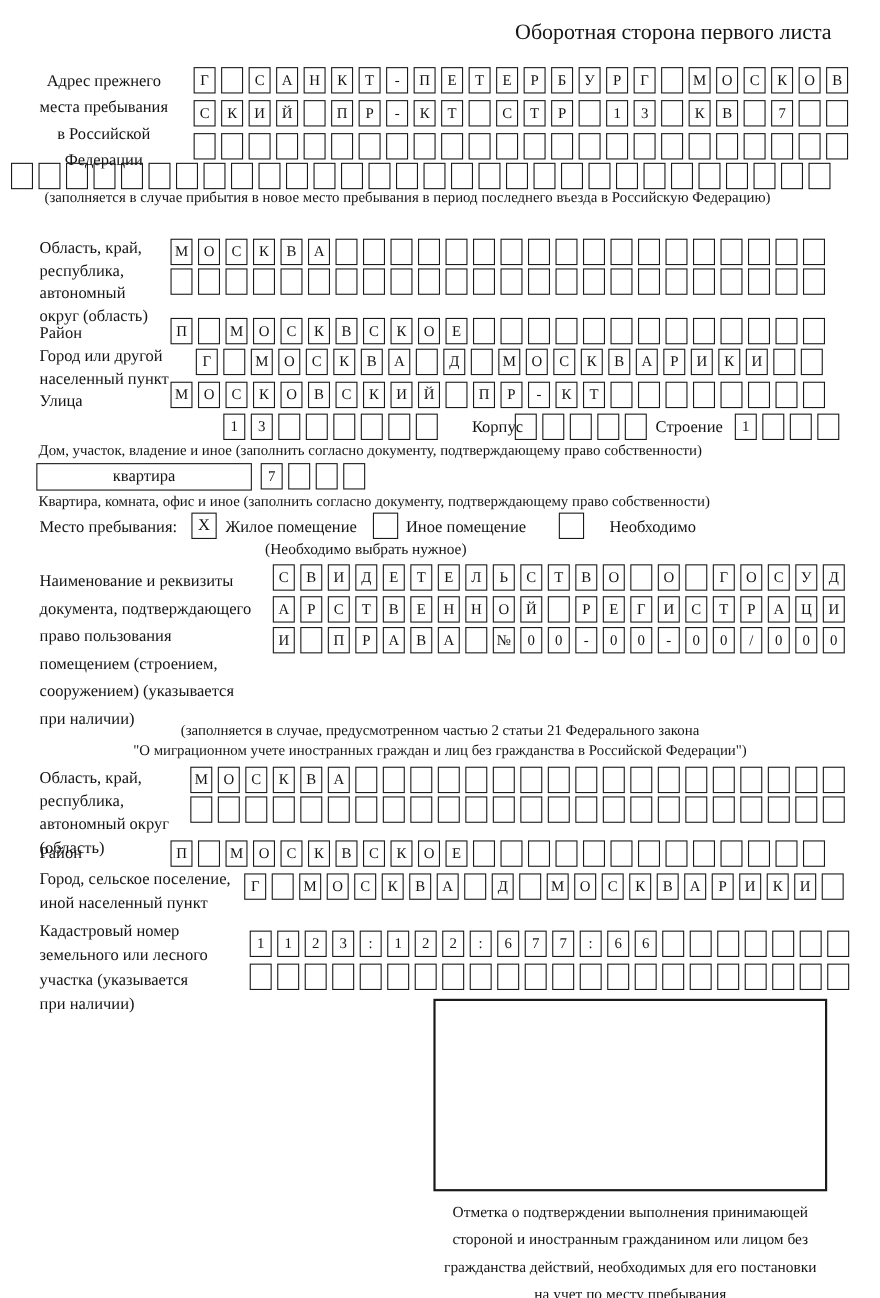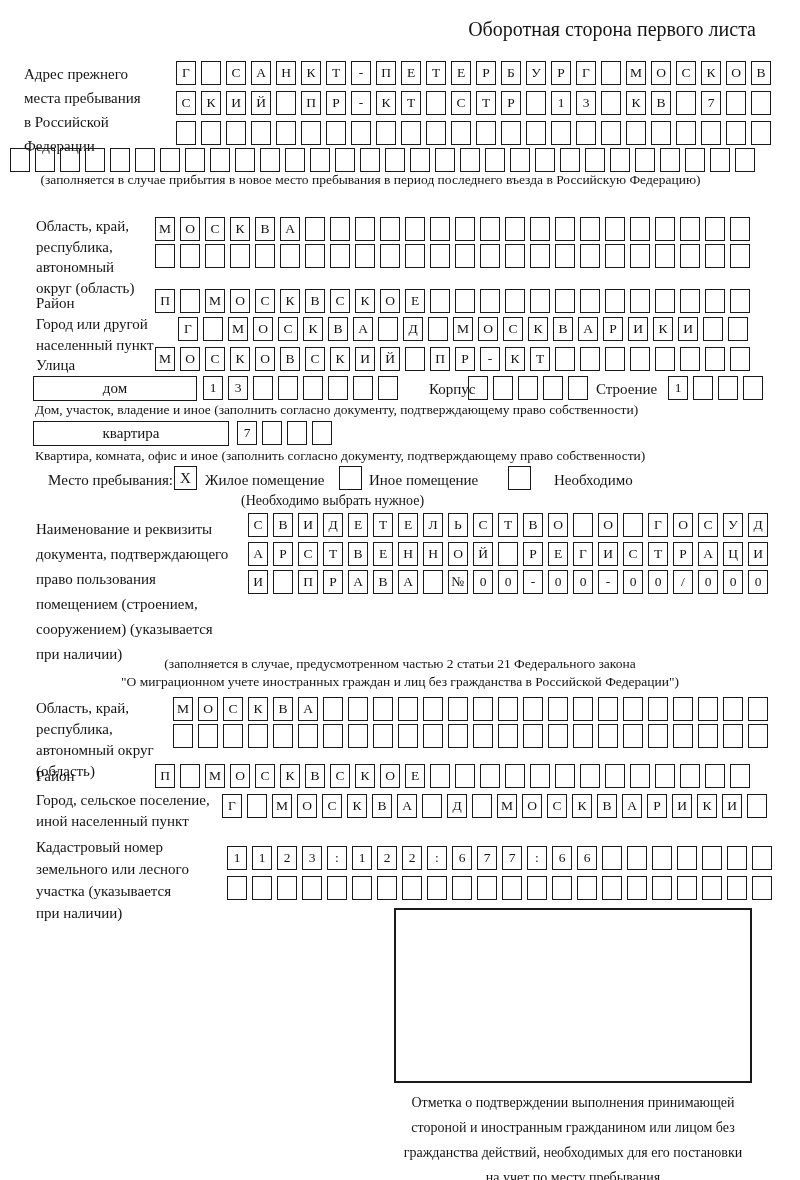--- a/index.html
+++ b/index.html
@@ -10,34 +10,34 @@
   .title{position:absolute;font-weight:bold;font-size:16px;text-align:center;left:0;width:800px;}
   .char-row{position:absolute;display:flex;gap:5px;}
   .cell{box-sizing:border-box;width:20px;height:24px;border:1.6px solid #1a1a1a;
         display:flex;align-items:center;justify-content:center;
         font-size:13.5px;font-family:"Liberation Serif","DejaVu Serif",serif;}
   .wide-box{position:absolute;box-sizing:border-box;border:1.8px solid #1a1a1a;height:25px;
         display:flex;align-items:center;justify-content:center;font-size:15px;}
   .checkbox{position:absolute;box-sizing:border-box;width:23px;height:24px;border:1.6px solid #1a1a1a;
         display:flex;align-items:center;justify-content:center;font-size:15px;}
   #header-note{position:absolute;top:18px;right:44px;font-size:20px;}
-  #label-addr{left:24px;top:62px;line-height:24px;}
+  #label-addr{left:36px;top:62px;line-height:24px;text-align:center;}
   #note-prev-addr{left:0;top:172px;width:741px;text-align:center;}
   #title-sec2{top:191px;}
   #label-s2-oblast{left:36px;top:216px;line-height:20.5px;}
   #label-s2-rayon{left:36px;top:293px;}
   #label-s2-gorod{left:36px;top:314px;line-height:21px;}
   #label-s2-ulitsa{left:36px;top:355px;}
   #dom-box{left:33px;top:376px;width:164px;}
   #label-korpus{left:409px;top:379px;margin-left:20px;}
   #label-stroenie{left:596px;top:379px;}
   #note-dom{left:35px;top:402px;}
   #kv-box{left:33px;top:421px;width:196px;}
   #note-kv{left:35px;top:448px;}
-  #label-mesto{left:48px;top:470px;}
+  #label-mesto{left:36px;top:470px;}
   #cb-zhiloe{left:174px;top:466px;}
   #label-zhiloe{left:205px;top:470px;}
   #cb-inoe{left:339px;top:466px;}
   #label-inoe{left:369px;top:470px;}
   #cb-org{left:508px;top:466px;}
   #label-org{left:554px;top:470px;}
   #note-choose{left:241px;top:493px;font-size:14px;}
   #label-doc{left:36px;top:517px;line-height:25px;}
   #title-fact{top:631px;}
   #note-fact1{left:0;top:656px;width:800px;text-align:center;}
@@ -89,23 +89,20 @@
 
   <div class="lbl" id="label-s2-oblast">Область, край,
 республика,
 автономный
 округ (область)</div>
   <div class="lbl" id="label-s2-rayon">Район</div>
   <div class="lbl" id="label-s2-gorod">Город или другой
 населенный пункт</div>
   <div class="lbl" id="label-s2-ulitsa">Улица</div>
 
-  <div class="wide-box" id="dom-box">
-    <span>дом</span>
-  </div>
   <div class="lbl" id="label-korpus">Корпус</div>
   <div class="lbl" id="label-stroenie">Строение</div>
   <div class="note" id="note-dom">Дом, участок, владение и иное (заполнить согласно документу, подтверждающему право собственности)</div>
 
   <div class="wide-box" id="kv-box">
     <span>квартира</span>
   </div>
   <div class="note" id="note-kv">Квартира, комната, офис и иное (заполнить согласно документу, подтверждающему право собственности)</div>
 
   <div class="lbl" id="label-mesto">Место пребывания:</div>

